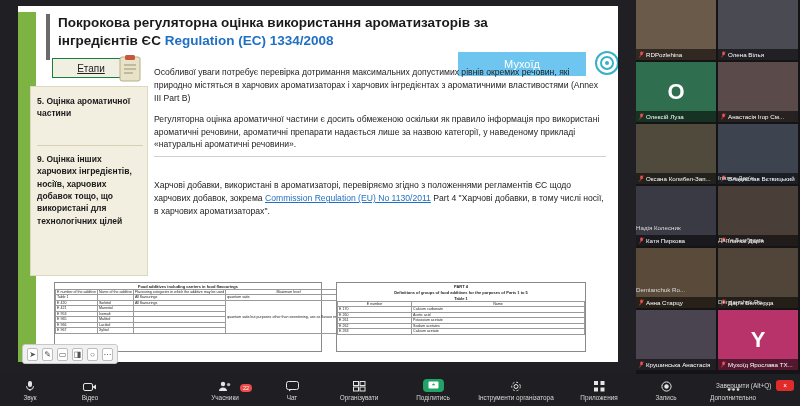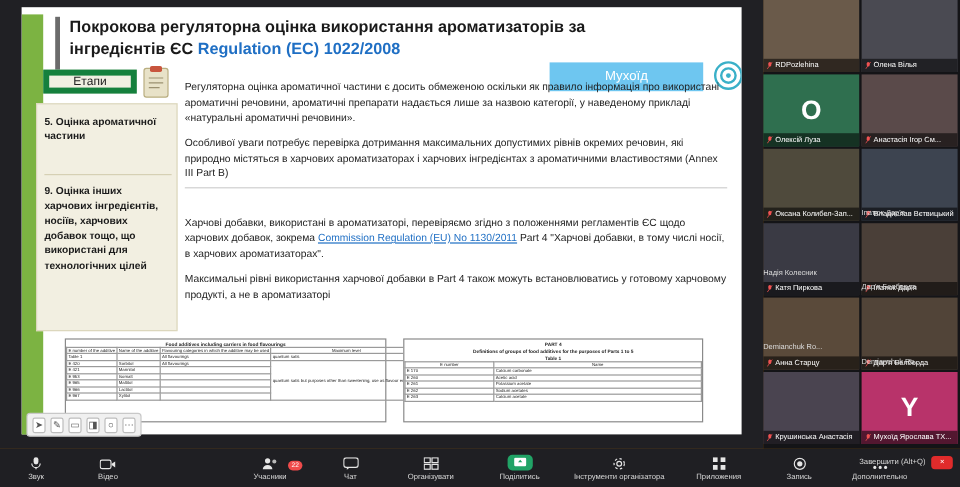--- a/index.html
+++ b/index.html
@@ -6,21 +6,21 @@
   html, body { margin: 0; padding: 0; }
   body {
     width: 800px; height: 406px;
     background: #0e0e10;
     font-family: "Liberation Sans", sans-serif;
     overflow: hidden;
     position: relative;
   }
 
   
-  .app { position: relative; width: 800px; height: 399px; background: #a16207; }
+  .app { position: relative; width: 800px; height: 399px; background: #15803d; }
 
   .stage {
     position: absolute; left: 0; top: 0; width: 636px; height: 374px;
     background: #202024; overflow: hidden;
   }
   .slide {
     position: absolute; left: 18px; top: 6px; width: 600px; height: 356px;
     background: #ffffff; overflow: hidden;
   }
 
@@ -28,23 +28,23 @@
   .slide-title {
     position: absolute; left: 40px; top: 8px; width: 548px;
     font-size: 13.5px; font-weight: bold; color: #1a1a1a; line-height: 1.35;
   }
   .slide-title .reg { color: #1f6fc4; }
   .title-bar-left {
     position: absolute; left: 28px; top: 8px; width: 4px; height: 46px; background: #6b6b6b;
   }
 
   .chip-etapy {
-    position: absolute; left: 18px; top: 52px; width: 78px; height: 20px;
-    background: #f1efe2; border: 5px solid #15803d;
-    font-size: 10px; color: #222; display: flex; align-items: center; justify-content: center;
+    position: absolute; left: 34px; top: 52px; width: 78px; height: 20px;
+    background: #f1efe2; border: 1px solid #15803d;
+    font-size: 10px; color: #222; display: flex; align-items: center; justify-content: center; text-decoration: underline;
   }
   .clipboard-icon {
     position: absolute; left: 100px; top: 48px; width: 24px; height: 28px;
   }
   .chip-pryklad {
     position: absolute; left: 440px; top: 46px; width: 128px; height: 24px;
     background: #6ec6f0; color: #fff; font-size: 11px;
     display: flex; align-items: center; justify-content: center;
   }
   .target-icon { position: absolute; left: 576px; top: 44px; width: 26px; height: 26px; }
@@ -156,21 +156,21 @@
 <div class="app">
 
   <div class="stage">
     <div class="slide">
 
       <div class="green-strip"></div>
 
       <div class="title-bar-left"></div>
       <div class="slide-title">
         <span>Покрокова регуляторна оцінка використання ароматизаторів за</span><br>
-        <span>інгредієнтів ЄС </span><span class="reg">Regulation (EC) 1022/2008</span>
+        <span>інгредієнтів ЄС </span><span class="reg">Regulation (EC) 1334/2008</span>
       </div>
 
       <div class="chip-etapy">Етапи</div>
       <div class="clipboard-icon">
         <svg width="24" height="28" viewBox="0 0 24 28">
           <rect x="2" y="3" width="20" height="24" rx="2" fill="#e8e2c8" stroke="#b9ae80"></rect>
           <rect x="7" y="1" width="10" height="5" rx="1.5" fill="#c8553d"></rect>
           <line x1="6" y1="11" x2="18" y2="11" stroke="#9b9170" stroke-width="1"></line>
           <line x1="6" y1="15" x2="18" y2="15" stroke="#9b9170" stroke-width="1"></line>
           <line x1="6" y1="19" x2="15" y2="19" stroke="#9b9170" stroke-width="1"></line>
@@ -186,26 +186,25 @@
         </svg>
       </div>
 
       <div class="left-col">
         <div class="left-item-1">5. Оцінка ароматичної частини</div>
         <div class="left-divider"></div>
         <div class="left-item-2">9. Оцінка інших харчових інгредієнтів, носіїв, харчових добавок тощо, що використані для технологічних цілей</div>
       </div>
 
       <div class="right-col">
+        <div class="para">Особливої уваги потребує перевірка дотримання максимальних допустимих рівнів окремих речовин, які природно містяться в харчових ароматизаторах і харчових інгредієнтах з ароматичними властивостями (Annex III Part B)</div>
         <div class="para">Регуляторна оцінка ароматичної частини є досить обмеженою оскільки як правило інформація про використані ароматичні речовини, ароматичні препарати надається лише за назвою категорії, у наведеному прикладі «натуральні ароматичні речовини».</div>
-        <div class="para">Особливої уваги потребує перевірка дотримання максимальних допустимих рівнів окремих речовин, які природно містяться в харчових ароматизаторах і харчових інгредієнтах з ароматичними властивостями (Annex III Part B)</div>
         <div class="para" style="margin-top:28px;">
           <span>Харчові добавки, використані в ароматизаторі, перевіряємо згідно з положеннями регламентів ЄС щодо харчових добавок, зокрема </span><span class="link">Commission Regulation (EU) No 1130/2011</span><span> Part 4 "Харчові добавки, в тому числі носії, в харчових ароматизаторах".</span>
         </div>
-        <div class="para">Максимальні рівні використання харчової добавки в Part 4 також можуть встановлюватись у готовому харчовому продукті, а не в ароматизаторі</div>
       </div>
 
       <div class="divider-h"></div>
 
       <div class="tbl-left">
         <div class="tbl-cap">Food additives including carriers in food flavourings</div>
         <table class="mini-table">
           <tbody>
               <tr>
             <th>E number of the additive</th>

